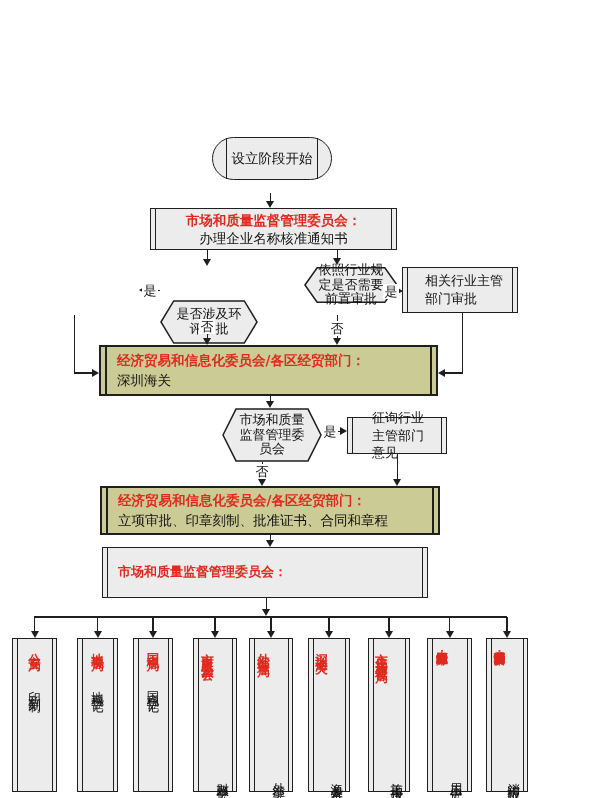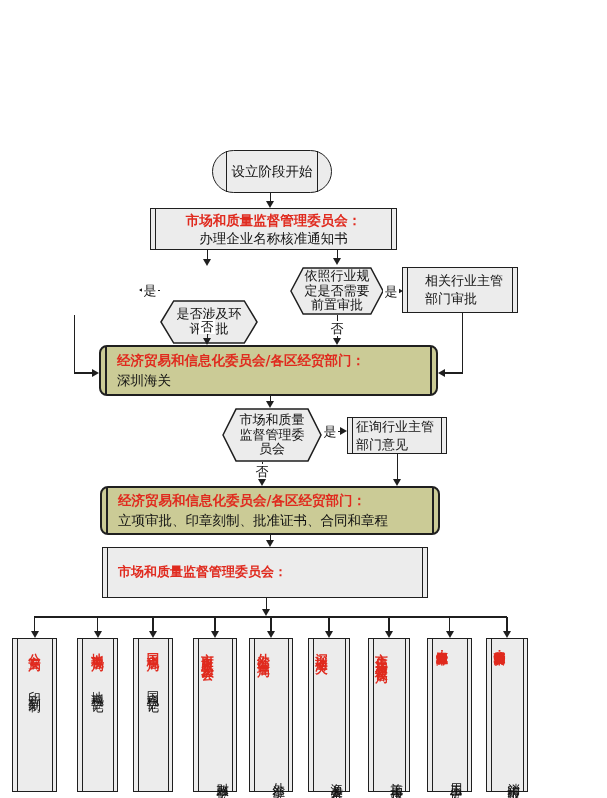--- a/index.html
+++ b/index.html
@@ -5,21 +5,21 @@
   html,body{margin:0;padding:0;background:#fff;}
   #stage{
     position:relative;width:607px;height:798px;background:#ffffff;overflow:hidden;
     font-family:"DejaVu Sans","Liberation Sans",sans-serif;color:#111;
     --line:#1f1f1f; --fill:#ececec; --olive:#cbcb96; --red:#e02a1e;
   }
   
   .pp{position:absolute;background:var(--fill);border:1.5px solid var(--line);box-sizing:border-box;}
   .pp::before,.pp::after{content:"";position:absolute;top:0;bottom:0;width:0;border-left:1.5px solid var(--line);}
   .pp::before{left:4px;} .pp::after{right:4px;}
-  .pp.olv{background:var(--olive);border-width:2px;border-radius:8px;}
+  .pp.olv{background:var(--olive);border-width:2px;}
   .pp.olv::before,.pp.olv::after{border-left-width:2px;}
   
   .term{position:absolute;background:var(--fill);border:1.5px solid var(--line);border-radius:22px;box-sizing:border-box;}
   .term::before,.term::after{content:"";position:absolute;top:0;bottom:0;width:0;border-left:1.5px solid var(--line);}
   .term::before{left:13px;} .term::after{right:13px;}
   
   .btxt{position:absolute;inset:0;display:flex;flex-direction:column;justify-content:center;
         padding:2px 10px 2px 14px;font-size:13.5px;line-height:1.42;box-sizing:border-box;}
   .btxt.ctr{align-items:center;text-align:center;padding:2px 6px;}
   .btxt.blk{display:block;padding:4px 6px 2px 11px;font-size:12.5px;line-height:1.25;}
@@ -43,21 +43,21 @@
   .vcol{writing-mode:vertical-lr;font-size:12.5px;letter-spacing:3px;line-height:1.13;}
   .vcol.tight{font-size:11.5px;letter-spacing:0;line-height:1.07;}
   .vcol.actcol{align-self:flex-end;margin-bottom:6px;letter-spacing:2px;font-size:12.5px;}
   .vcol .gap{margin-inline-start:13px;}
 </style>
 </head>
 <body>
 
 <div id="stage" style="--red: #e02a1e; --olive: #cbcb96; --fill: #ececec; --line: #1f1f1f;">
 
-  <div class="term" style="left:212px;top:150px;width:120px;height:43px;">
+  <div class="term" style="left:212px;top:137px;width:120px;height:43px;">
     <div class="btxt ctr" style="font-size:13.5px;">
         <span>设立阶段开始</span>
       </div>
   </div>
   <div class="ln" style="left:269.5px;top:193px;width:1.5px;height:9px;"></div>
   <div class="ah d" style="left:266px;top:201px;"></div>
 
   <div class="pp" style="left:150px;top:208px;width:247px;height:42px;">
     <div class="btxt ctr" style="line-height:1.35;">
       <span class="red">市场和质量监督管理委员会：</span>
@@ -76,21 +76,21 @@
       </svg>
     <div class="htxt">是否涉及环评审批</div>
   </div>
   <div class="ln" style="left:140px;top:289.5px;width:20px;height:1.5px;"></div>
   <div class="ah l" style="left:139px;top:286px;"></div>
   <div class="lab" style="left:142px;top:283px;">是</div>
   <div class="ln" style="left:206.5px;top:312px;width:1.5px;height:26px;"></div>
   <div class="ah d" style="left:203px;top:338px;"></div>
   <div class="lab" style="left:199px;top:319px;">否</div>
 
-  <div class="hex" style="left:290px;top:267px;width:94px;height:48px;">
+  <div class="hex" style="left:304px;top:267px;width:94px;height:36px;">
     <svg viewBox="0 0 100 100" preserveAspectRatio="none">
         <polygon points="1,50 14,2 86,2 99,50 86,98 14,98" fill="#ececec" stroke="#1f1f1f" stroke-width="1.5" vector-effect="non-scaling-stroke"></polygon>
       </svg>
     <div class="htxt">依照行业规定是否需要前置审批</div>
   </div>
   <div class="ln" style="left:384px;top:290.5px;width:17px;height:1.5px;"></div>
   <div class="ah r" style="left:396px;top:287px;"></div>
   <div class="lab" style="left:383px;top:284px;">是</div>
   <div class="ln" style="left:336.5px;top:315px;width:1.5px;height:23px;"></div>
   <div class="ah d" style="left:333px;top:338px;"></div>
@@ -126,21 +126,21 @@
     <div class="htxt">市场和质量监督管理委员会</div>
   </div>
   <div class="ln" style="left:322px;top:430.5px;width:18px;height:1.5px;"></div>
   <div class="ah r" style="left:340px;top:427px;"></div>
   <div class="lab" style="left:322px;top:424px;">是</div>
   <div class="ln" style="left:261.5px;top:462px;width:1.5px;height:17px;"></div>
   <div class="ah d" style="left:258px;top:479px;"></div>
   <div class="lab" style="left:254px;top:464px;">否</div>
 
   <div class="pp" style="left:347px;top:417px;width:100px;height:37px;">
-    <div class="btxt" style="padding-left:8px;font-size:13px;line-height:1.35;">
+    <div class="btxt" style="padding-left:24px;font-size:13px;line-height:1.35;">
       <span>征询行业主管部门意见</span>
     </div>
   </div>
   <div class="ln" style="left:396.5px;top:454px;width:1.5px;height:25px;"></div>
   <div class="ah d" style="left:393px;top:479px;"></div>
 
   <div class="pp olv" style="left:100px;top:486px;width:340px;height:49px;">
     <div class="btxt" style="padding-left:16px;">
       <span class="red">经济贸易和信息化委员会/各区经贸部门：</span>
       <span>立项审批、印章刻制、批准证书、合同和章程</span>

